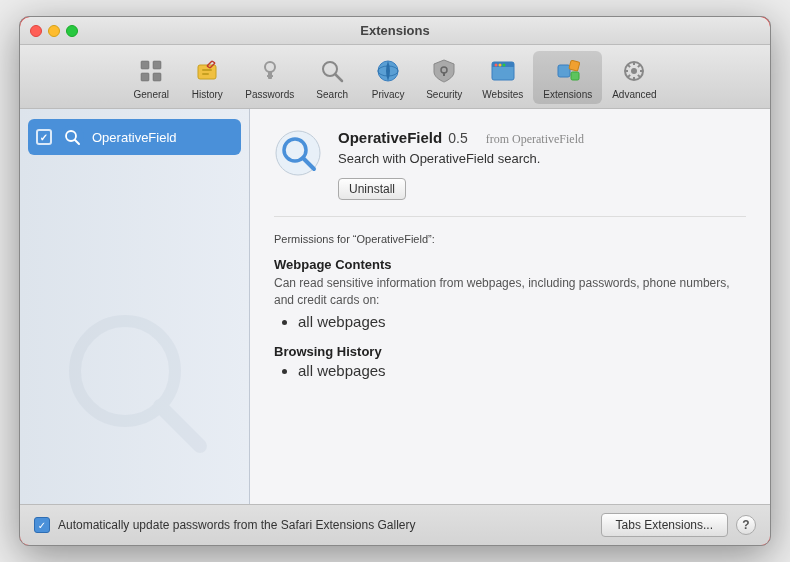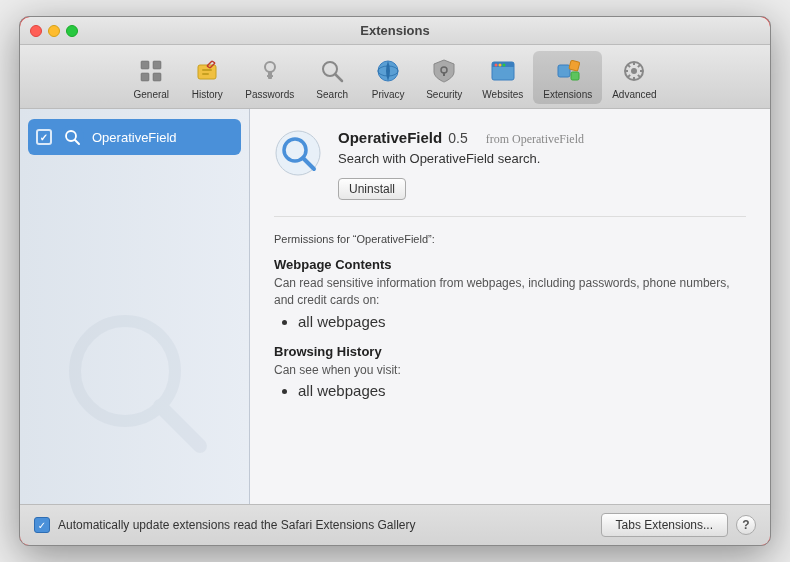--- a/index.html
+++ b/index.html
@@ -493,34 +493,33 @@
         <div class="perm-group">
           <div class="perm-group-title">Webpage Contents</div>
           <div class="perm-group-desc">Can read sensitive information from webpages, including passwords, phone numbers, and credit cards on:</div>
           <ul class="perm-list">
             <li>all webpages</li>
           </ul>
         </div>
 
         <div class="perm-group">
           <div class="perm-group-title">Browsing History</div>
-          <div class="perm-group-desc">Can see when you visit:</div>
           <ul class="perm-list">
             <li>all webpages</li>
           </ul>
         </div>
       </div>
     </div>
   </div>
 
   <div class="footer">
     <div class="footer-left">
       <div class="footer-checkbox">
         <span class="footer-checkbox-check">✓</span>
       </div>
-      <span class="footer-label">Automatically update extensions read the Safari Extensions Gallery</span>
+      <span class="footer-label">Automatically update passwords from the Safari Extensions Gallery</span>
     </div>
     <div class="footer-right">
       <button class="more-extensions-btn">Tabs Extensions...</button>
       <div class="help-btn">?</div>
     </div>
   </div>
 </div>
 
 </body></html>

